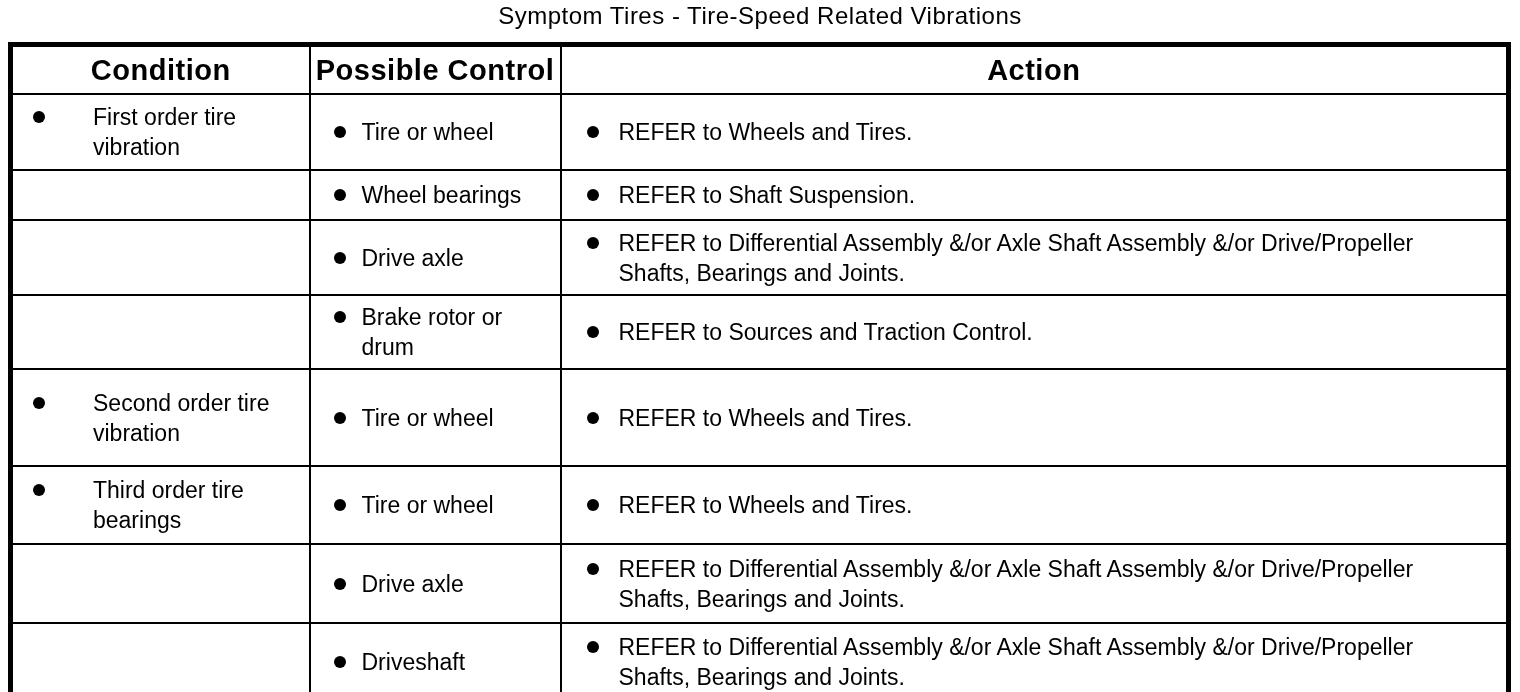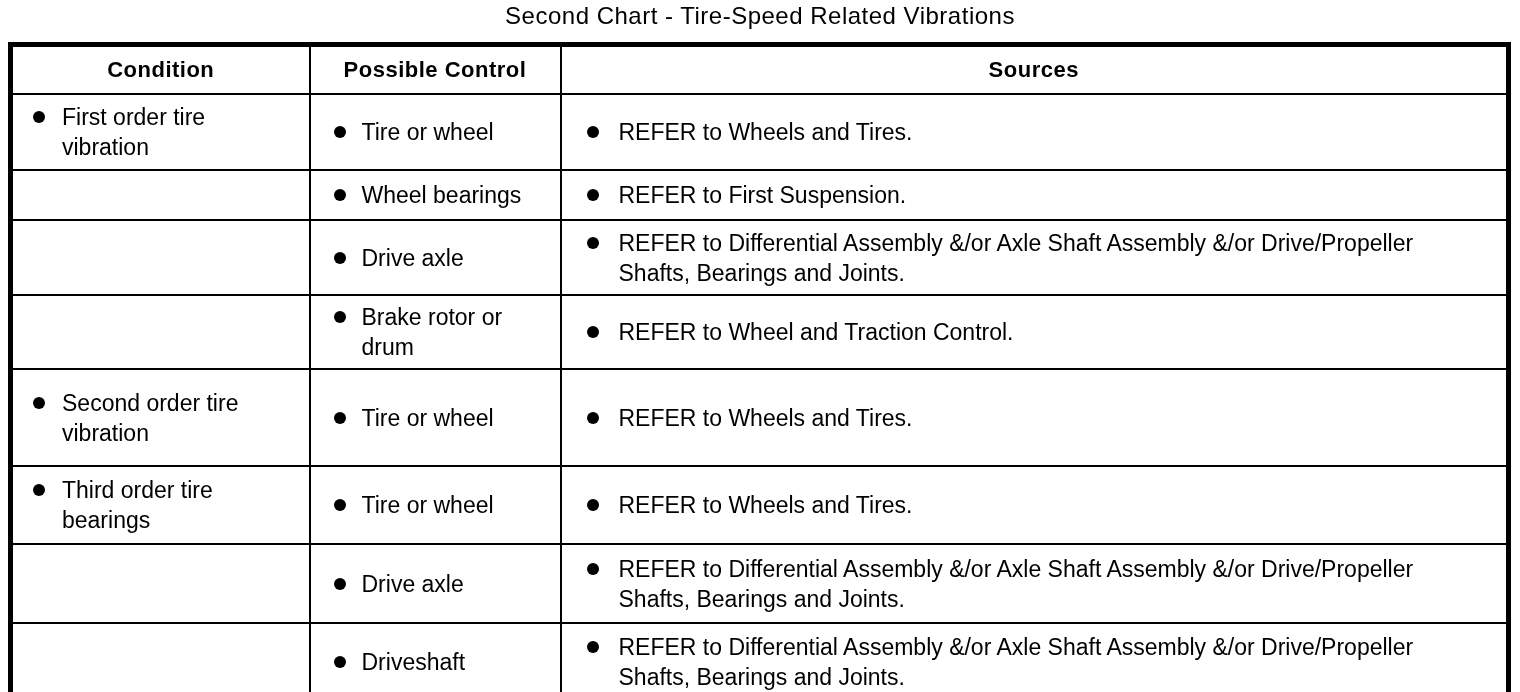--- a/index.html
+++ b/index.html
@@ -37,21 +37,21 @@
     background: #ffffff;
   }
   table.symptom-table, table.symptom-table th, table.symptom-table td {
     border: 2px solid #000000;
   }
   table.symptom-table {
     border-width: 5px;
   }
   th {
     height: 46px;
-    font-size: 22px;
+    font-size: 29px;
     font-weight: bold;
     text-align: center;
     vertical-align: middle;
     padding: 0;
     letter-spacing: 0.5px;
   }
   td {
     vertical-align: middle;
     padding: 6px 6px 6px 0;
     font-size: 23px;
@@ -72,46 +72,46 @@
   .bullet {
     flex: 0 0 auto;
     width: 12px;
     height: 12px;
     border-radius: 50%;
     background: #000000;
     margin-top: 9px;
   }
   td.cond .item { padding-left: 20px; }
   td.cond .bullet { margin-right: 17px; }
-  td.cond .txt { max-width: 205px; }
+  td.cond .txt { max-width: 205px; margin-left: 31px; }
   td.src .item { padding-left: 23px; }
   td.src .bullet { margin-right: 16px; }
   td.src .txt { max-width: 196px; }
   td.act .item { padding-left: 25px; }
   td.act .bullet { margin-right: 20px; }
   td.act .txt { max-width: 850px; }
   .item.empty .bullet { visibility: hidden; }
 </style>
 </head>
 <body>
 
 <div class="page">
-  <div class="doc-title">Second Chart - Tire-Speed Related Vibrations</div>
+  <div class="doc-title">Symptom Tires - Tire-Speed Related Vibrations</div>
 
   <table class="symptom-table">
     <colgroup>
       <col style="width:299px">
       <col style="width:251px">
       <col style="width:948px">
     </colgroup>
     <thead>
       <tr>
         <th>Condition</th>
         <th>Possible Control</th>
-        <th>Sources</th>
+        <th>Action</th>
       </tr>
     </thead>
     <tbody>
   <tr>
     <td class="cond">
       <div class="item cond-item">
         <span class="bullet"></span>
         <span class="txt cond-text">First order tire vibration</span>
       </div>
     </td>
@@ -138,21 +138,21 @@
     </td>
     <td class="src">
       <div class="item">
         <span class="bullet"></span>
         <span class="txt src-text">Wheel bearings</span>
       </div>
     </td>
     <td class="act">
       <div class="item">
         <span class="bullet"></span>
-        <span class="txt act-text">REFER to First Suspension.</span>
+        <span class="txt act-text">REFER to Shaft Suspension.</span>
       </div>
     </td>
   </tr>
 
   <tr>
     <td class="cond">
       <div class="item cond-item empty">
         <span class="bullet"></span>
         <span class="txt cond-text"></span>
       </div>
@@ -180,21 +180,21 @@
     </td>
     <td class="src">
       <div class="item">
         <span class="bullet"></span>
         <span class="txt src-text">Brake rotor or drum</span>
       </div>
     </td>
     <td class="act">
       <div class="item">
         <span class="bullet"></span>
-        <span class="txt act-text">REFER to Wheel and Traction Control.</span>
+        <span class="txt act-text">REFER to Sources and Traction Control.</span>
       </div>
     </td>
   </tr>
 
   <tr>
     <td class="cond">
       <div class="item cond-item">
         <span class="bullet"></span>
         <span class="txt cond-text">Second order tire vibration</span>
       </div>

